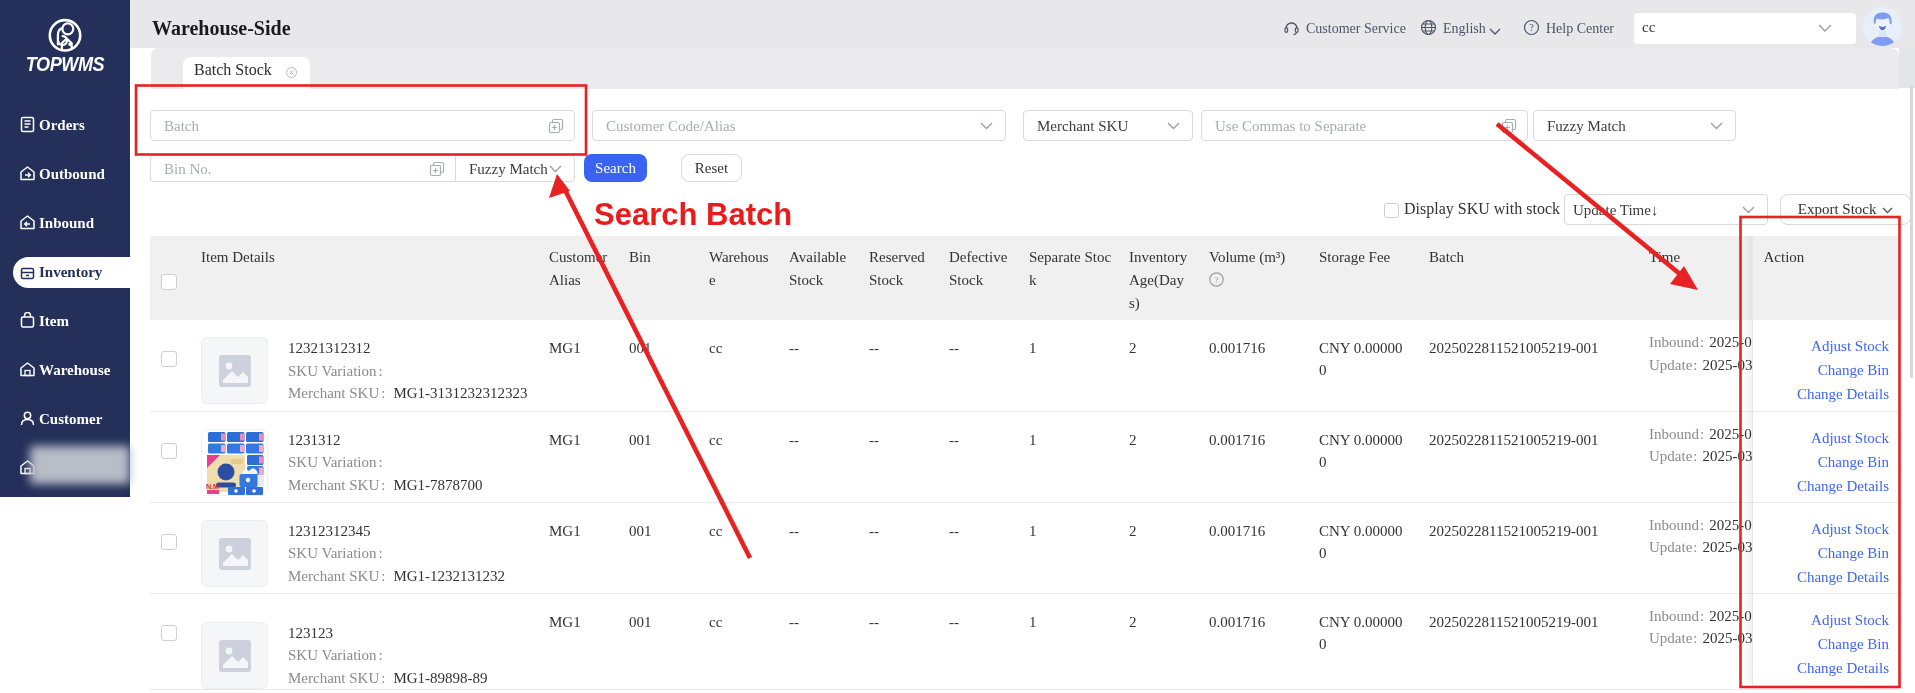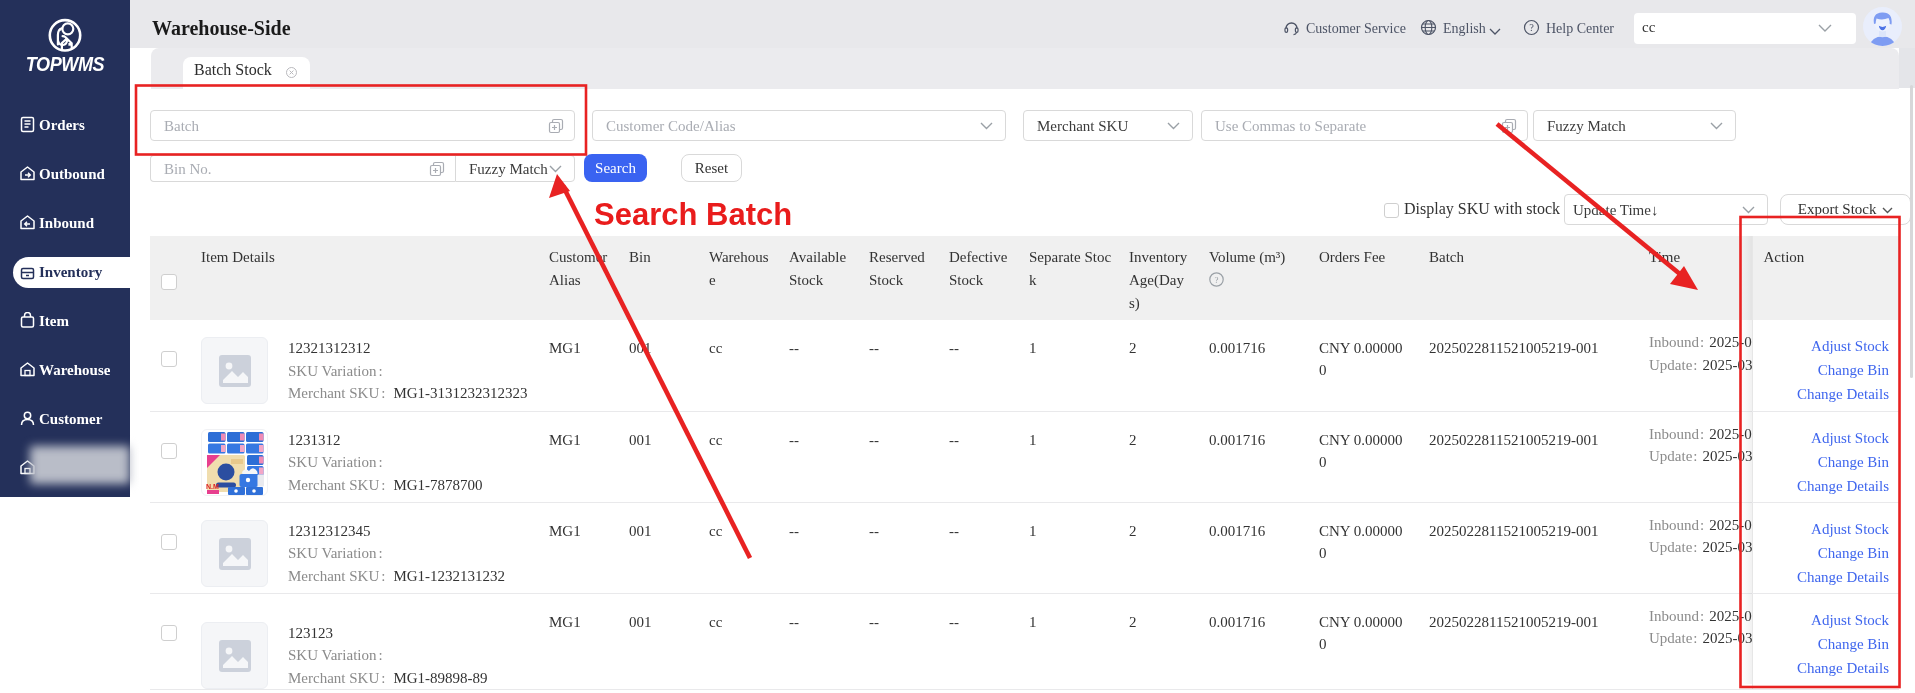--- a/index.html
+++ b/index.html
@@ -233,21 +233,21 @@
   <th>Warehous<br>e</th>
   <th>Available<br>Stock</th>
   <th>Reserved<br>Stock</th>
   <th>Defective<br>Stock</th>
   <th><span style="white-space:nowrap;">Separate Stoc</span><br>k</th>
   <th>Inventory<br>Age(Day<br>s)</th>
   <th>Volume (m³)<br><svg width="15" height="15" viewBox="0 0 15 15" style="margin-top:3px;">
               <circle cx="7.5" cy="7.5" r="6.7" fill="none" stroke="#9aa0a6" stroke-width="1.2"></circle>
               <text x="7.5" y="11" text-anchor="middle" font-size="9" fill="#9aa0a6" font-family="Liberation Serif">?</text>
             </svg></th>
-  <th>Orders Fee</th>
+  <th>Storage Fee</th>
   <th>Batch</th>
   <th>Time</th>
   <th class="act">Action</th>
 </tr>
 </thead>
 <tbody>
 <tr>
   <td style="padding:31px 0 0 11px;"><span class="cb"></span></td>
   <td style="padding-top:17px;">
             <div class="itemflex">

